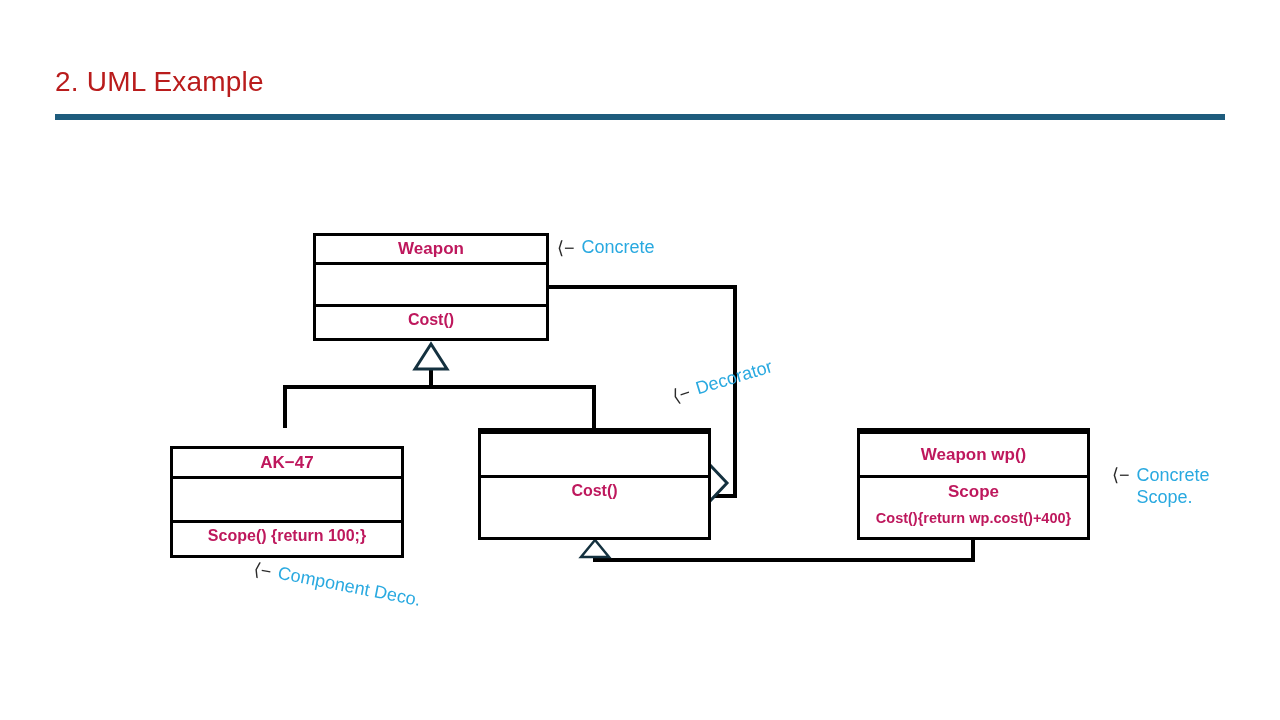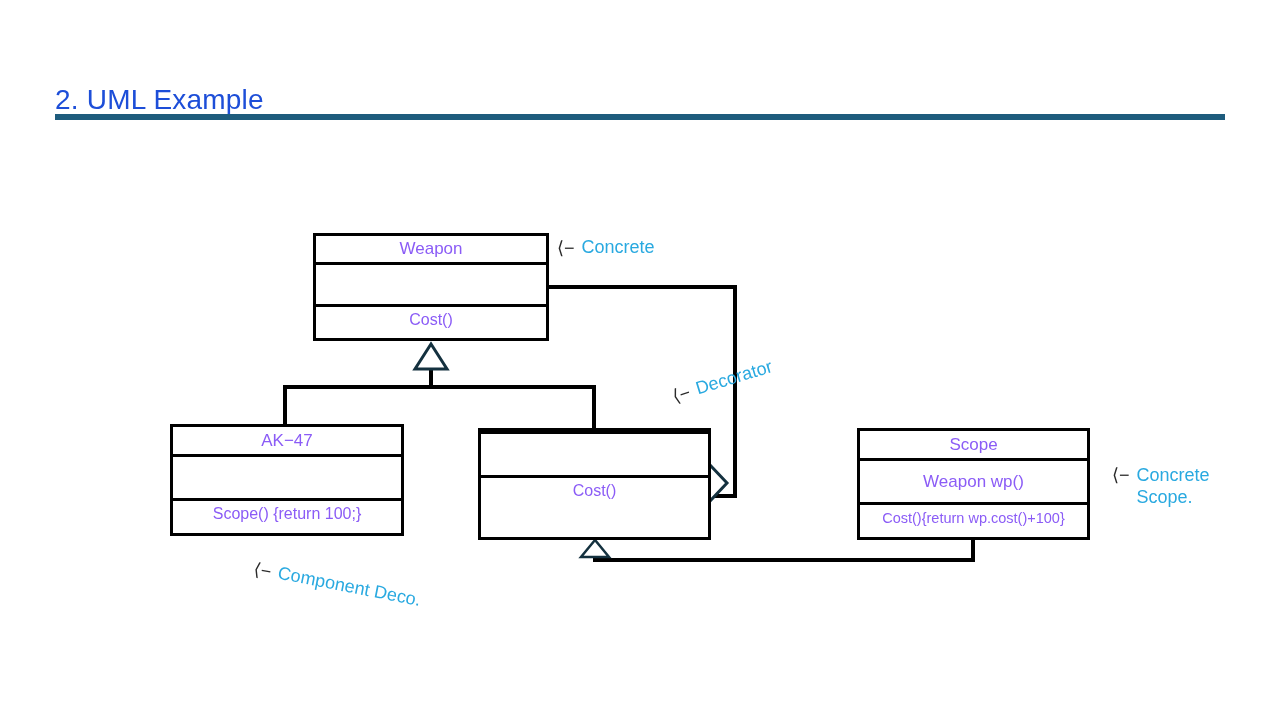--- a/index.html
+++ b/index.html
@@ -5,41 +5,41 @@
   * { margin:0; padding:0; box-sizing:border-box; }
   html,body { background:#ffffff; }
   body { font-family:"Liberation Sans","DejaVu Sans",sans-serif; }
   .slide {
     position:relative; width:1280px; height:720px;
     background:#ffffff; overflow:hidden;
   }
 
   
   .slide-title {
-    position:absolute; left:55px; top:84px;
-    font-size:28px; font-weight:500; color:#1d4ed8; letter-spacing:0.2px;
+    position:absolute; left:55px; top:66px;
+    font-size:28px; font-weight:500; color:#b91c1c; letter-spacing:0.2px;
   }
   .title-rule {
     position:absolute; left:55px; top:114px; width:1170px; height:6px;
     background:#1e5c7d;
   }
 
   
   .uml-class {
     position:absolute; background:#ffffff; border:3px solid #000;
     display:flex; flex-direction:column; z-index:3;
   }
-  .uml-row { display:flex; align-items:center; justify-content:center; color:#8b5cf6; background:#fff; }
+  .uml-row { display:flex; align-items:center; justify-content:center; color:#be185d; background:#fff;font-weight:bold; }
   .uml-name   { height:27px; font-size:17px; }
   .uml-attr   { height:47px; font-size:17px; border-top:3px solid #000; border-bottom:3px solid #000; }
   .uml-method { height:26px; font-size:16px; }
 
   .box-weapon { left:313px; top:233px; width:236px; height:108px; }
   .box-weapon .uml-name{height:26px;} .box-weapon .uml-attr{height:45px;} .box-weapon .uml-method{height:25px;}
-  .box-ak47   { left:170px; top:424px; width:234px; height:112px; }
+  .box-ak47   { left:170px; top:446px; width:234px; height:112px; }
   .box-wdec   { left:478px; top:428px; width:233px; height:112px; }
   .box-scope  { left:857px; top:428px; width:233px; height:112px; }
   .box-scope .uml-method { font-size:14.5px; }
 
   
   .line { position:absolute; background:#000; z-index:1; }
 
   
   .shapes { position:absolute; left:0; top:0; width:1280px; height:720px; z-index:2; pointer-events:none; }
 
@@ -91,23 +91,23 @@
     <div class="uml-row uml-attr"></div>
     <div class="uml-row uml-method">Scope() {return 100;}</div>
   </div>
 
   <div class="uml-class box-wdec">
     <div class="uml-row uml-attr"></div>
     <div class="uml-row uml-method">Cost()</div>
   </div>
 
   <div class="uml-class box-scope">
+    <div class="uml-row uml-attr">Weapon wp()</div>
     <div class="uml-row uml-name">Scope</div>
-    <div class="uml-row uml-attr">Weapon wp()</div>
-    <div class="uml-row uml-method">Cost(){return wp.cost()+100}</div>
+    <div class="uml-row uml-method">Cost(){return wp.cost()+400}</div>
   </div>
 
   <div class="anno anno-component">
     <span class="arrow">⟨−</span>
     <span class="lbl">Concrete</span>
   </div>
 
   <div class="anno anno-decorator">
     <span class="arrow">⟨−</span>
     <span class="lbl">Decorator</span>

